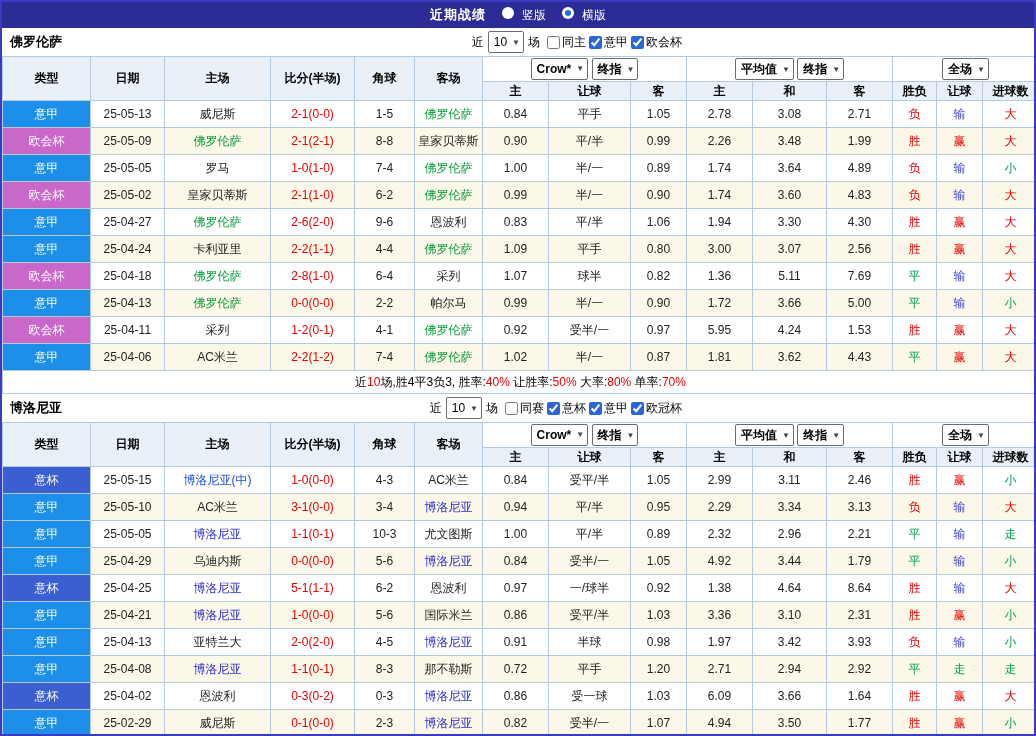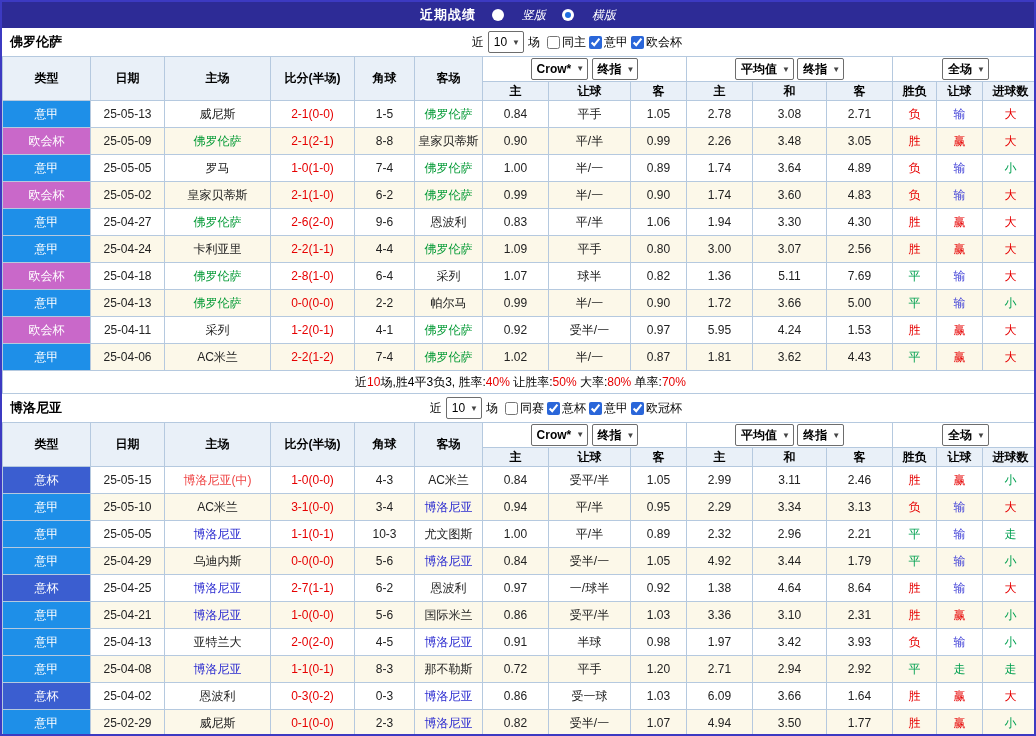--- a/index.html
+++ b/index.html
@@ -1,20 +1,20 @@
 <!DOCTYPE html>
 <html><head>
 <meta charset="utf-8">
 <style>
   html,body{margin:0;padding:0;}
   body{font-family:"Liberation Sans","DejaVu Sans",sans-serif;background:#fff;}
   .page{width:1036px;height:736px;border:2px solid #3c3ac2;box-sizing:border-box;background:#fff;overflow:hidden;}
   .topbar{height:26px;background:#2d2b96;display:flex;align-items:center;justify-content:center;gap:16px;color:#fff;}
   .topbar .title{font-weight:bold;font-size:13px;letter-spacing:1px;}
-  .radio-opt{display:inline-flex;align-items:center;gap:18px;font-size:12px;cursor:pointer;font-style:italic;}
+  .radio-opt{display:inline-flex;gap:8px;font-size:12px;cursor:pointer;}
   .radio{width:12px;height:12px;border-radius:50%;background:#fff;position:relative;display:inline-block;}
   .radio.sel::after{content:"";position:absolute;left:3px;top:3px;width:6px;height:6px;border-radius:50%;background:#1f6fe0;}
   .team-row{height:28px;display:flex;align-items:center;justify-content:space-between;padding:0 352px 0 8px;}
   .team-name{font-weight:bold;font-size:13px;color:#000;}
   .filter-group{display:inline-flex;align-items:center;gap:4px;font-size:12px;color:#000;white-space:nowrap;}
   .checkboxes{display:inline-flex;align-items:center;}
   .cb{display:inline-flex;align-items:center;margin-left:3px;cursor:pointer;}
   .cb input{width:13px;height:13px;accent-color:#2a66d9;margin:0 2px 0 0;}
   .select{display:inline-flex;align-items:center;border:1px solid #6d6d6d;background:#fff;height:20px;padding:0 3px 0 5px;gap:5px;border-radius:2px;font-size:12px;color:#000;cursor:pointer;}
   .select .arr{font-size:8px;color:#444;}
@@ -162,21 +162,21 @@
     <td>25-05-09</td>
     <td style="color: rgb(0, 153, 51);">佛罗伦萨</td>
     <td class="score">2-1(2-1)</td>
     <td>8-8</td>
     <td>皇家贝蒂斯</td>
     <td>0.90</td>
     <td>平/半</td>
     <td>0.99</td>
     <td>2.26</td>
     <td>3.48</td>
-    <td>3.05</td>
+    <td>1.99</td>
     <td style="color: rgb(230, 0, 0);">胜</td>
     <td style="color: rgb(230, 0, 0);">赢</td>
     <td style="color: rgb(230, 0, 0);">大</td>
   </tr>
 
   <tr class="match-row">
     <td class="typec" style="background: rgb(30, 143, 232);">意甲</td>
     <td>25-05-05</td>
     <td>罗马</td>
     <td class="score">1-0(1-0)</td>
@@ -419,21 +419,21 @@
           <th>客</th>
           <th>胜负</th>
           <th>让球</th>
           <th>进球数</th>
         </tr>
       </thead>
       <tbody>
   <tr class="match-row">
     <td class="typec" style="background: rgb(59, 94, 208);">意杯</td>
     <td>25-05-15</td>
-    <td style="color: #ef4444;">博洛尼亚(中)</td>
+    <td style="color: #1d4ed8;">博洛尼亚(中)</td>
     <td class="score">1-0(0-0)</td>
     <td>4-3</td>
     <td>AC米兰</td>
     <td>0.84</td>
     <td>受平/半</td>
     <td>1.05</td>
     <td>2.99</td>
     <td>3.11</td>
     <td>2.46</td>
     <td style="color: rgb(230, 0, 0);">胜</td>
@@ -492,21 +492,21 @@
     <td>1.79</td>
     <td style="color: rgb(0, 160, 80);">平</td>
     <td style="color: rgb(70, 70, 216);">输</td>
     <td style="color: rgb(0, 160, 80);">小</td>
   </tr>
 
   <tr class="match-row">
     <td class="typec" style="background: rgb(59, 94, 208);">意杯</td>
     <td>25-04-25</td>
     <td style="color: rgb(43, 43, 208);">博洛尼亚</td>
-    <td class="score">2-7(1-1)</td>
+    <td class="score">5-1(1-1)</td>
     <td>6-2</td>
     <td>恩波利</td>
     <td>0.97</td>
     <td>一/球半</td>
     <td>0.92</td>
     <td>1.38</td>
     <td>4.64</td>
     <td>8.64</td>
     <td style="color: rgb(230, 0, 0);">胜</td>
     <td style="color: rgb(70, 70, 216);">输</td>

